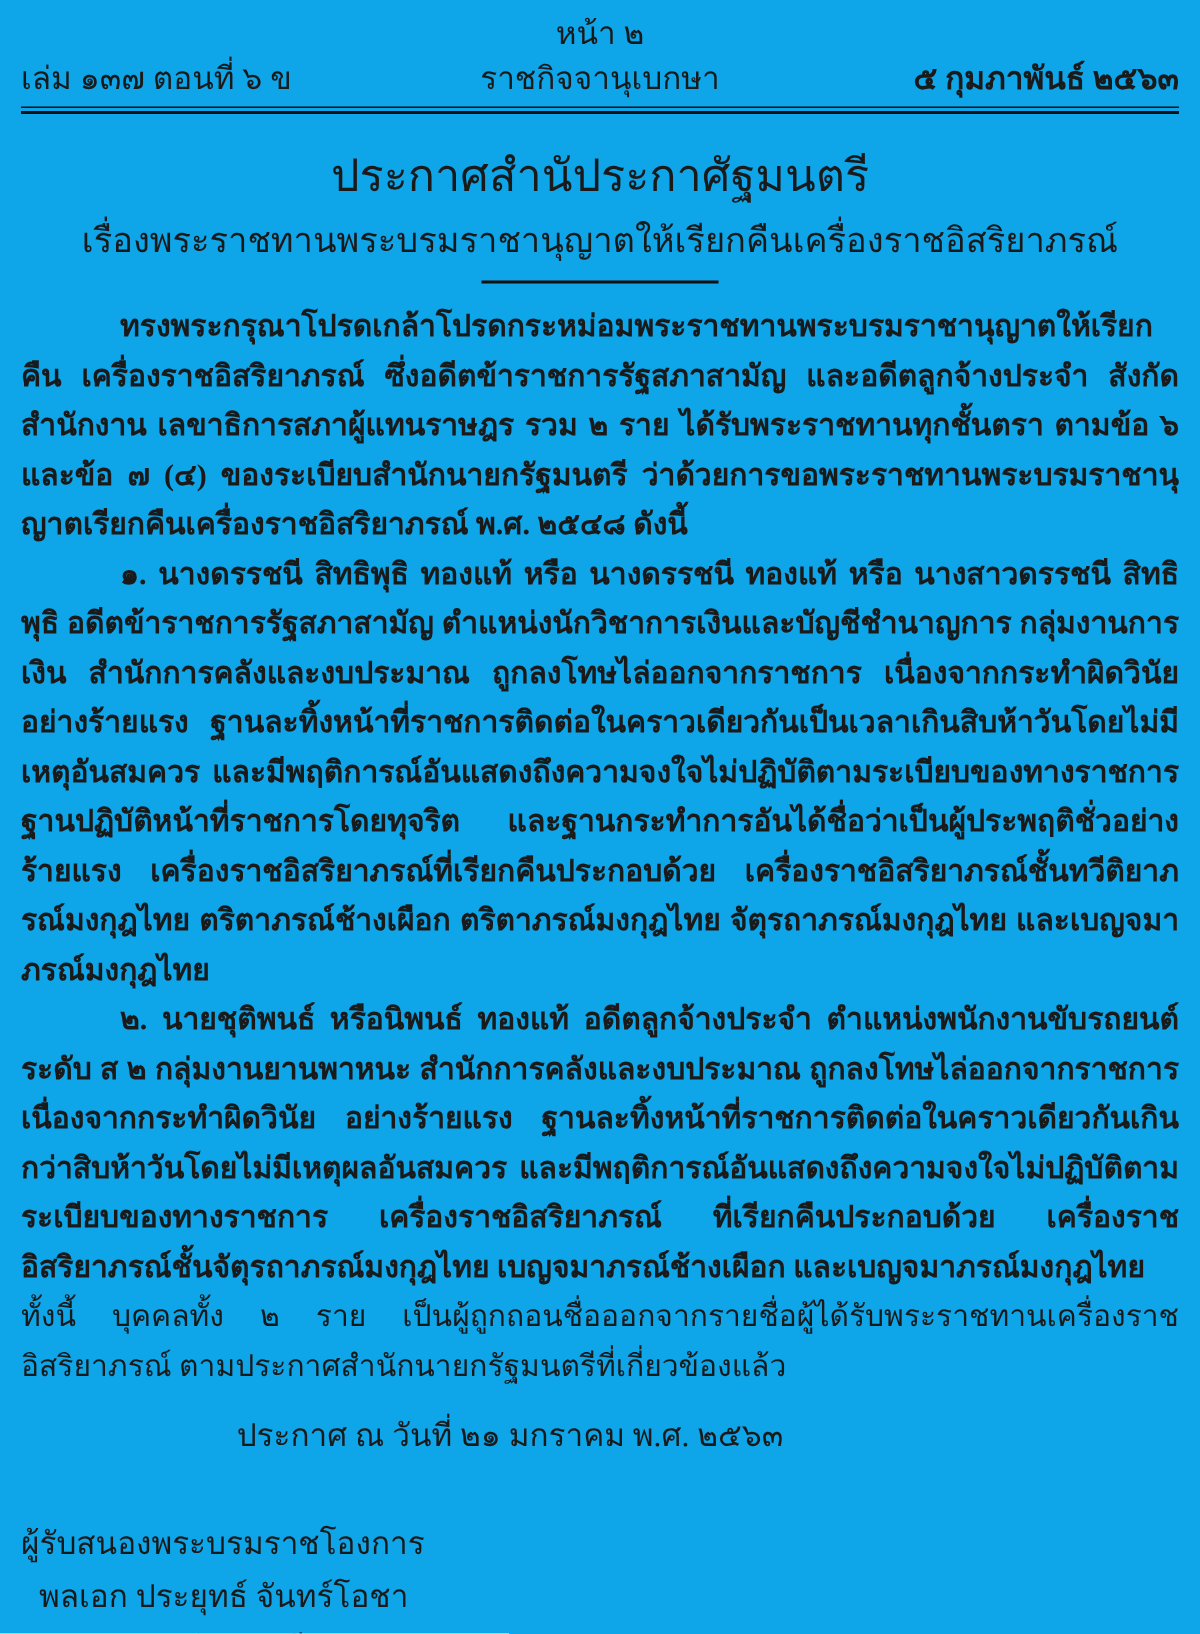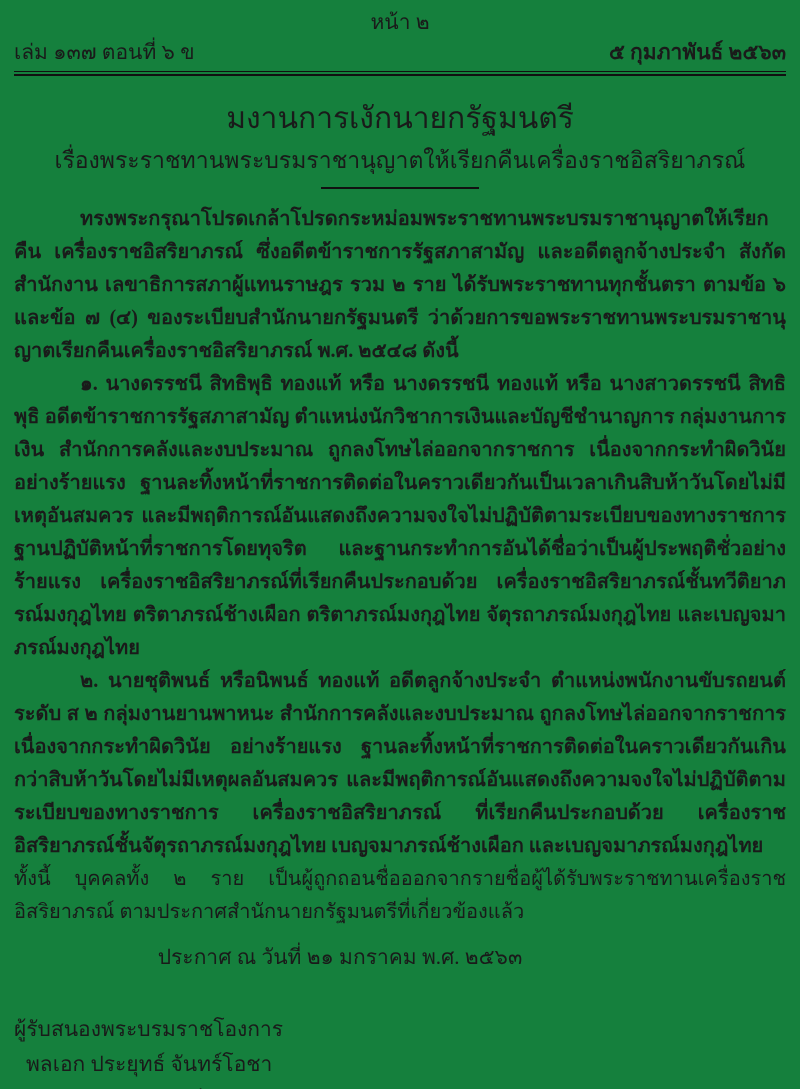--- a/index.html
+++ b/index.html
@@ -6,21 +6,21 @@
     margin: 0;
     padding: 0;
     background: #ffffff;
   }
   .page {
     position: relative;
     width: 800px;
     height: 1089px;
     box-sizing: border-box;
     padding: 8px 14px 16px 14px;
-    background: #15803d;
+    background: #0ea5e9;
     color: #1a1a1a;
     font-family: "Liberation Serif", serif;
     overflow: hidden;
   }
   
   .hdr-page-row {
     text-align: center;
     font-size: 21px;
     line-height: 28px;
   }
@@ -91,26 +91,27 @@
 </style>
 </head>
 <body>
 
 <div class="page">
 
   <div class="hdr-page-row">หน้า ๒</div>
 
   <div class="hdr-info-row">
     <span class="left">เล่ม ๑๓๗ ตอนที่ ๖ ข</span>
+    <span class="mid">ราชกิจจานุเบกษา</span>
     <span class="right">๕ กุมภาพันธ์ ๒๕๖๓</span>
   </div>
 
   <div class="double-rule"></div>
 
-  <div class="doc-title">มงานการเงักนายกรัฐมนตรี</div>
+  <div class="doc-title">ประกาศสำนัประกาศัฐมนตรี</div>
 
   <div class="doc-subject">
     <span class="prefix">เรื่อง</span><span>พระราชทานพระบรมราชานุญาตให้เรียกคืนเครื่องราชอิสริยาภรณ์</span>
   </div>
 
   <div class="short-rule"></div>
 
   <div class="body-text">
     <p class="para indent">ทรงพระกรุณาโปรดเกล้าโปรดกระหม่อมพระราชทานพระบรมราชานุญาตให้เรียกคืน เครื่องราชอิสริยาภรณ์ ซึ่งอดีตข้าราชการรัฐสภาสามัญ และอดีตลูกจ้างประจำ สังกัดสำนักงาน เลขาธิการสภาผู้แทนราษฎร รวม ๒ ราย ได้รับพระราชทานทุกชั้นตรา ตามข้อ ๖ และข้อ ๗ (๔) ของระเบียบสำนักนายกรัฐมนตรี ว่าด้วยการขอพระราชทานพระบรมราชานุญาตเรียกคืนเครื่องราชอิสริยาภรณ์ พ.ศ. ๒๕๔๘ ดังนี้</p>
     <p class="para indent">๑. นางดรรชนี สิทธิพุธิ ทองแท้ หรือ นางดรรชนี ทองแท้ หรือ นางสาวดรรชนี สิทธิพุธิ อดีตข้าราชการรัฐสภาสามัญ ตำแหน่งนักวิชาการเงินและบัญชีชำนาญการ กลุ่มงานการเงิน สำนักการคลังและงบประมาณ ถูกลงโทษไล่ออกจากราชการ เนื่องจากกระทำผิดวินัยอย่างร้ายแรง ฐานละทิ้งหน้าที่ราชการติดต่อในคราวเดียวกันเป็นเวลาเกินสิบห้าวันโดยไม่มีเหตุอันสมควร และมีพฤติการณ์อันแสดงถึงความจงใจไม่ปฏิบัติตามระเบียบของทางราชการ ฐานปฏิบัติหน้าที่ราชการโดยทุจริต และฐานกระทำการอันได้ชื่อว่าเป็นผู้ประพฤติชั่วอย่างร้ายแรง เครื่องราชอิสริยาภรณ์ที่เรียกคืนประกอบด้วย เครื่องราชอิสริยาภรณ์ชั้นทวีติยาภรณ์มงกุฎไทย ตริตาภรณ์ช้างเผือก ตริตาภรณ์มงกุฎไทย จัตุรถาภรณ์มงกุฎไทย และเบญจมาภรณ์มงกุฎไทย</p>

